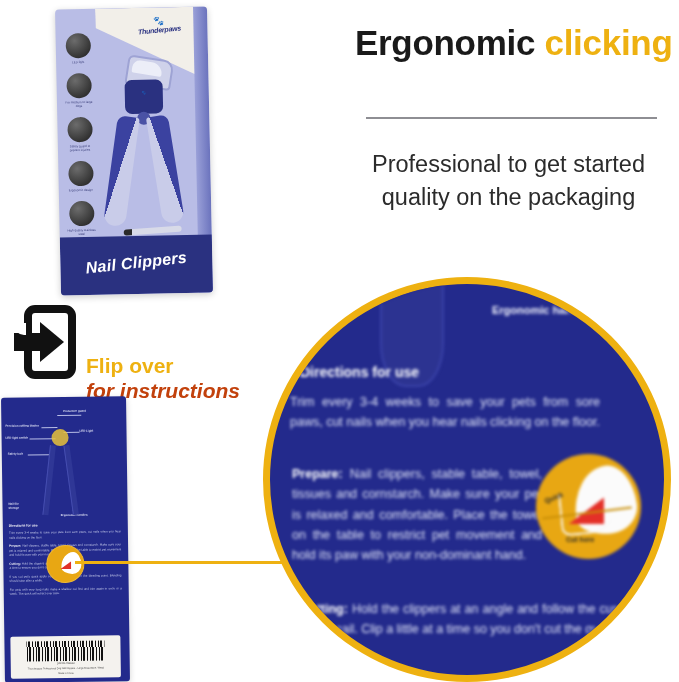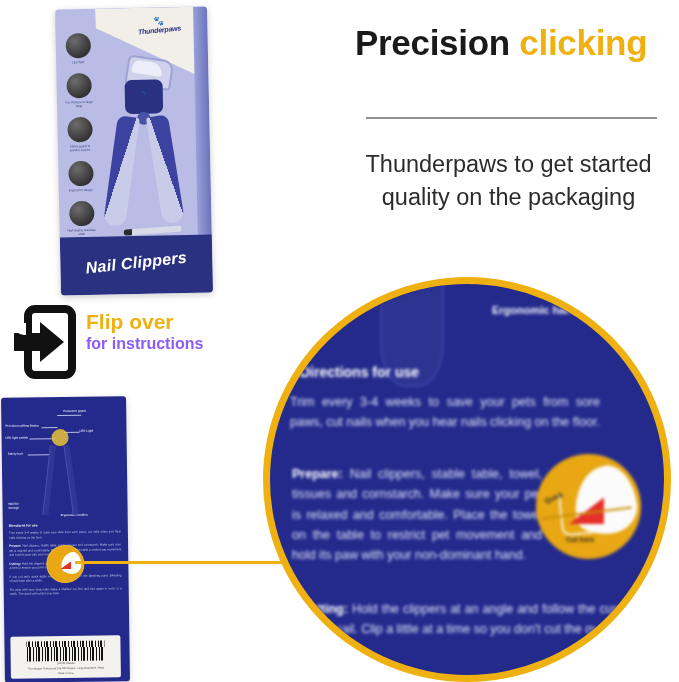--- a/index.html
+++ b/index.html
@@ -72,22 +72,22 @@
                     background:#fff;}
   #flip-icon .arrow-bar{position:absolute;left:0;top:28px;width:34px;height:18px;
                         background:#111;}
   #flip-icon .arrow-head{position:absolute;left:26px;top:17px;width:0;height:0;
                          border-top:20px solid transparent;
                          border-bottom:20px solid transparent;
                          border-left:24px solid #111;}
   #flip-icon .arrow-notch{position:absolute;left:0;top:18px;width:12px;height:12px;
                           background:#fff;border-radius:0 0 0 10px;}
   #flip-text{position:absolute;left:72px;top:6px;}
-  #flip-line1{font-size:21px;font-weight:bold;color:#eeb111;line-height:1.2;}
-  #flip-line2{font-size:16px;font-weight:bold;color:#8b5cf6;line-height:1.2;}
+  #flip-line1{font-size:21px;font-weight:bold;color:#eeb111;line-height:1.2;margin-top:44px;}
+  #flip-line2{font-size:21px;font-weight:bold;color:#c2410c;line-height:1.2;font-style:italic;}
 
   
   #back-panel{position:absolute;left:3px;top:397px;width:125px;height:285px;
               transform:rotate(-.8deg);}
   .bp-body{position:absolute;inset:0;background:#232a8c;border-radius:3px;
            overflow:hidden;box-shadow:0 2px 6px rgba(0,0,0,.18);}
   .bp-diagram{position:absolute;left:0;top:6px;width:100%;height:120px;}
   .bp-lbl{position:absolute;font-size:2.9px;color:#dfe2f5;font-weight:bold;
           white-space:nowrap;}
   .bp-lead{position:absolute;height:1px;background:#b9bee6;}
@@ -160,27 +160,27 @@
                       font-weight:bold;color:#2a2a2a;transform:rotate(-22deg);}
   #mag-dot .lbl-cut{position:absolute;left:30px;top:82px;font-size:7px;
                     font-weight:bold;color:#2a2a2a;}
   #mag-dot .guide{position:absolute;left:6px;top:58px;width:90px;height:1.5px;
                   background:#c98f07;transform:rotate(-7deg);}
 </style>
 </head>
 <body>
 
 <div id="headline-block">
-  <div id="headline"><span>Precision</span>
+  <div id="headline"><span>Ergonomic</span>
     <span class="accent">clicking</span>
   </div>
 </div>
 <div id="divider"></div>
 <div id="subhead">
-  <div>Thunderpaws to get started</div>
+  <div>Professional to get started</div>
   <div>quality on the packaging</div>
 </div>
 
 <div id="product-box">
   <div class="box-body">
     <div class="box-top-white"></div>
     <div class="box-spine"></div>
 
     <div class="box-logo">
       <div class="paw">🐾</div>

